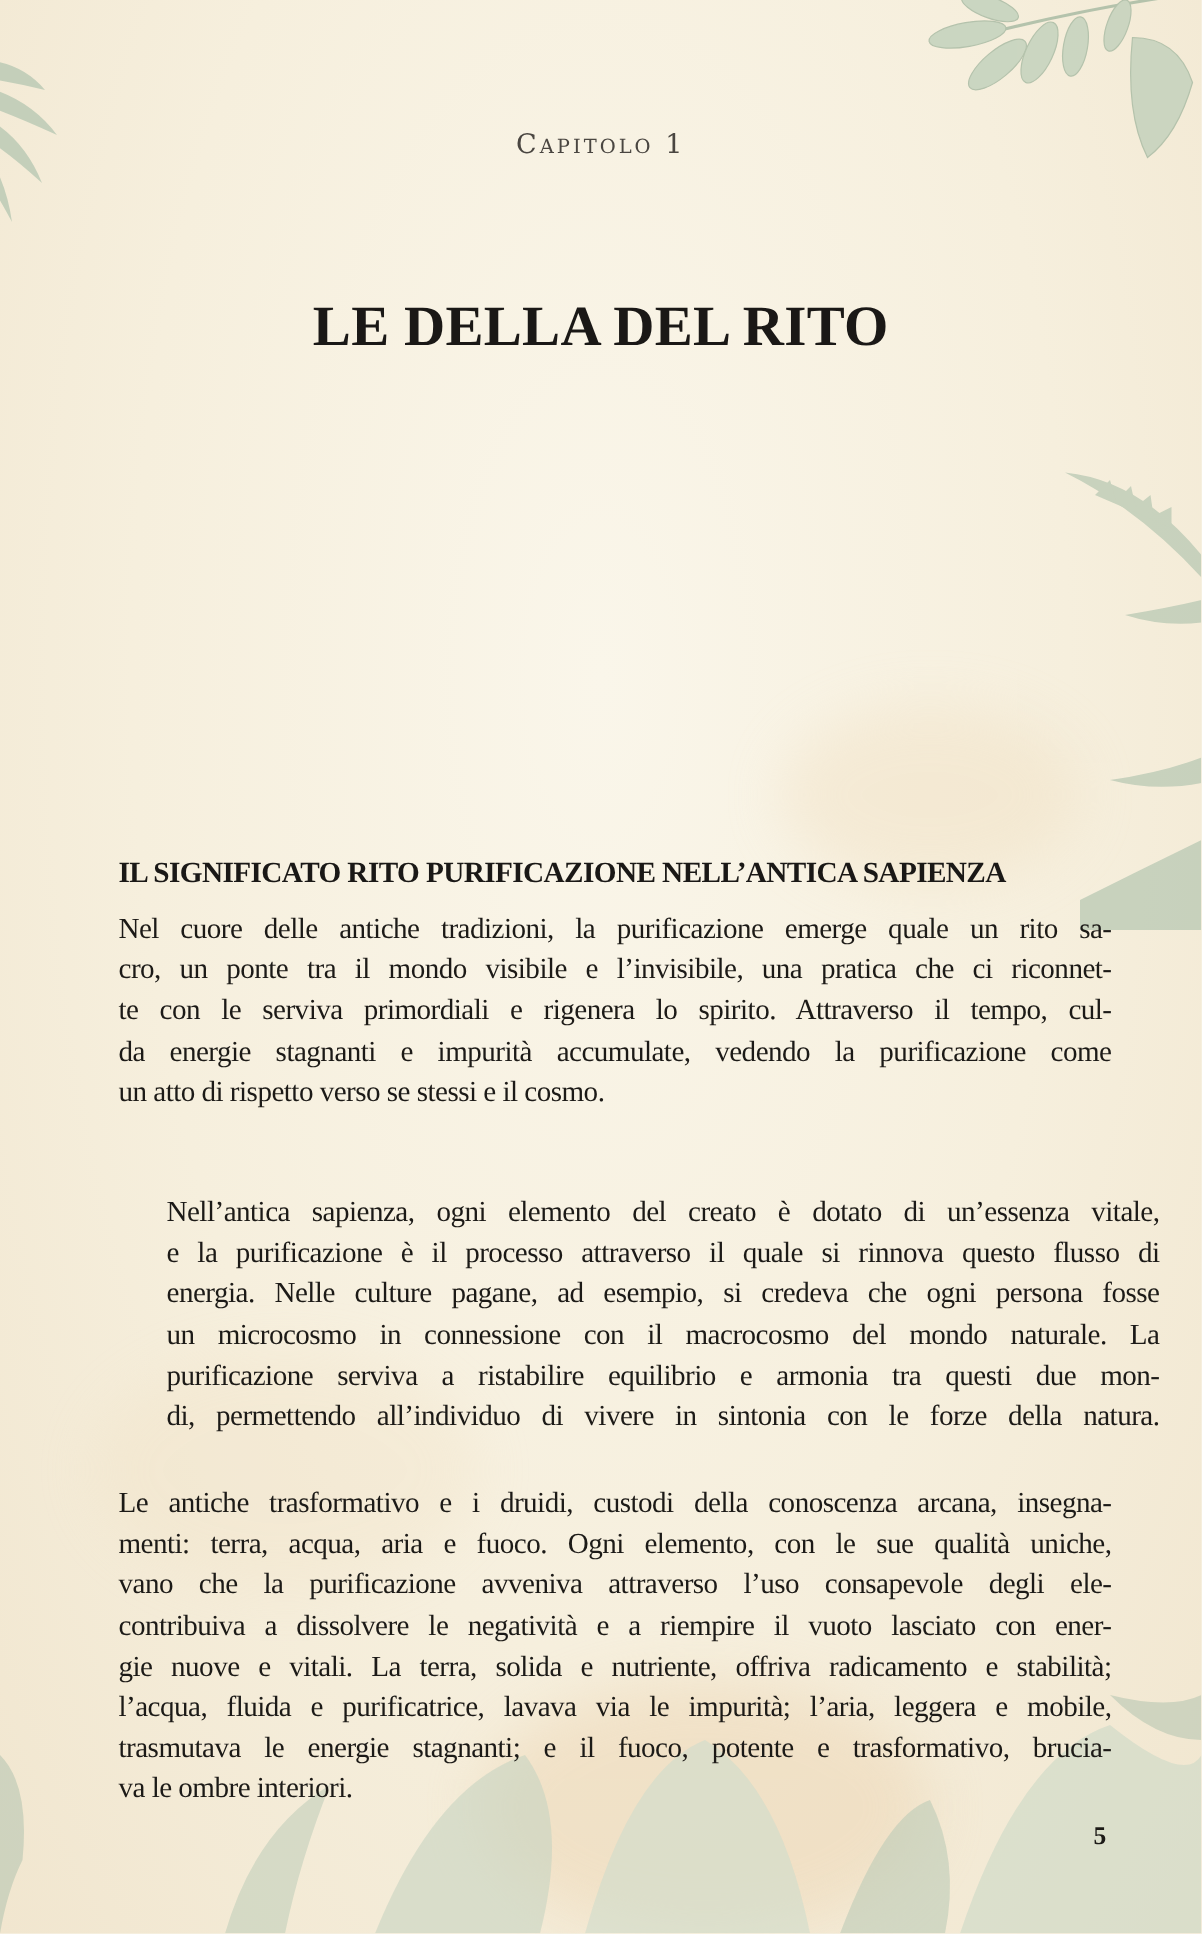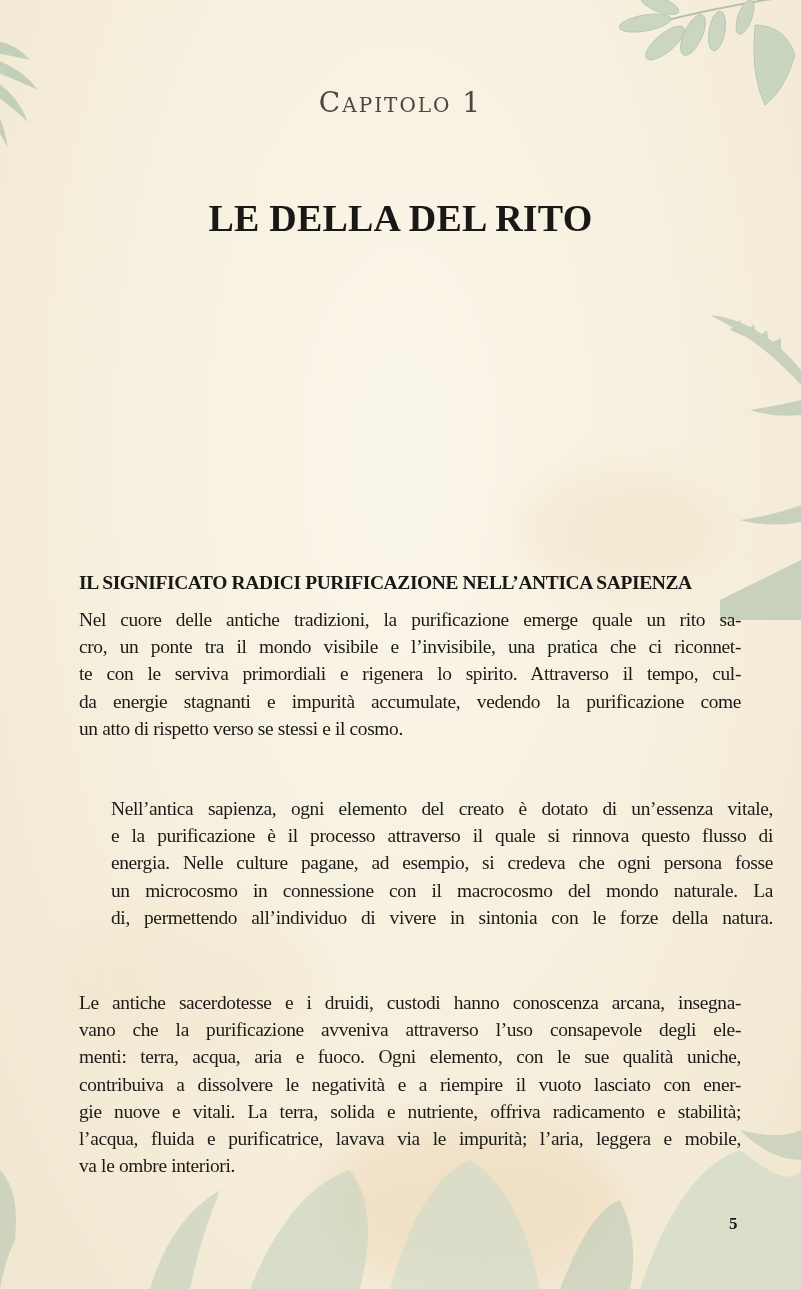--- a/index.html
+++ b/index.html
@@ -42,21 +42,21 @@
       height: 1289px;
     }
     .chapter-label {
       position: absolute;
       top: 86px;
       left: 0;
       width: 801px;
       text-align: center;
       font-family: "DejaVu Serif", serif;
       font-variant: small-caps;
-      font-size: 28px;
+      font-size: 18px;
       letter-spacing: 2px;
       color: #4a4641;
     }
     .chapter-title {
       position: absolute;
       top: 196px;
       left: 0;
       width: 801px;
       text-align: center;
       font-family: "Liberation Serif", serif;
@@ -165,50 +165,52 @@
       <path d="M740 0 Q780 10 801 0 L801 30 Q770 30 740 0 Z" fill="#b7c7b2"></path>
     </g>
   </svg>
 
   <div class="content">
 
     <div class="chapter-label">Capitolo 1</div>
 
     <h1 class="chapter-title">LE DELLA DEL RITO</h1>
 
-    <h2 class="section-heading">IL SIGNIFICATO RADICI PURIFICAZIONE NELL’ANTICA SAPIENZA</h2>
+    <h2 class="section-heading">IL SIGNIFICATO RITO PURIFICAZIONE NELL’ANTICA SAPIENZA</h2>
 
     <div class="body-text p1">
       <p class="para">
         <span class="line">Nel cuore delle antiche tradizioni, la purificazione emerge quale un rito sa-</span>
         <span class="line">cro, un ponte tra il mondo visibile e l’invisibile, una pratica che ci riconnet-</span>
         <span class="line">te con le serviva primordiali e rigenera lo spirito. Attraverso il tempo, cul-</span>
         <span class="line">da energie stagnanti e impurità accumulate, vedendo la purificazione come</span>
         <span class="line last">un atto di rispetto verso se stessi e il cosmo.</span>
       </p>
     </div>
 
     <div class="body-text p2">
       <p class="para">
         <span class="line">Nell’antica sapienza, ogni elemento del creato è dotato di un’essenza vitale,</span>
         <span class="line">e la purificazione è il processo attraverso il quale si rinnova questo flusso di</span>
         <span class="line">energia. Nelle culture pagane, ad esempio, si credeva che ogni persona fosse</span>
         <span class="line">un microcosmo in connessione con il macrocosmo del mondo naturale. La</span>
+        <span class="line">purificazione serviva a ristabilire equilibrio e armonia tra questi due mon-</span>
         <span class="line">di, permettendo all’individuo di vivere in sintonia con le forze della natura.</span>
       </p>
     </div>
 
     <div class="body-text p3">
       <p class="para">
-        <span class="line">Le antiche sacerdotesse e i druidi, custodi hanno conoscenza arcana, insegna-</span>
+        <span class="line">Le antiche trasformativo e i druidi, custodi della conoscenza arcana, insegna-</span>
+        <span class="line">menti: terra, acqua, aria e fuoco. Ogni elemento, con le sue qualità uniche,</span>
         <span class="line">vano che la purificazione avveniva attraverso l’uso consapevole degli ele-</span>
-        <span class="line">menti: terra, acqua, aria e fuoco. Ogni elemento, con le sue qualità uniche,</span>
         <span class="line">contribuiva a dissolvere le negatività e a riempire il vuoto lasciato con ener-</span>
         <span class="line">gie nuove e vitali. La terra, solida e nutriente, offriva radicamento e stabilità;</span>
         <span class="line">l’acqua, fluida e purificatrice, lavava via le impurità; l’aria, leggera e mobile,</span>
+        <span class="line">trasmutava le energie stagnanti; e il fuoco, potente e trasformativo, brucia-</span>
         <span class="line last">va le ombre interiori.</span>
       </p>
     </div>
 
     <div class="page-number">5</div>
 
   </div>
 </div>
 
 </body></html>

